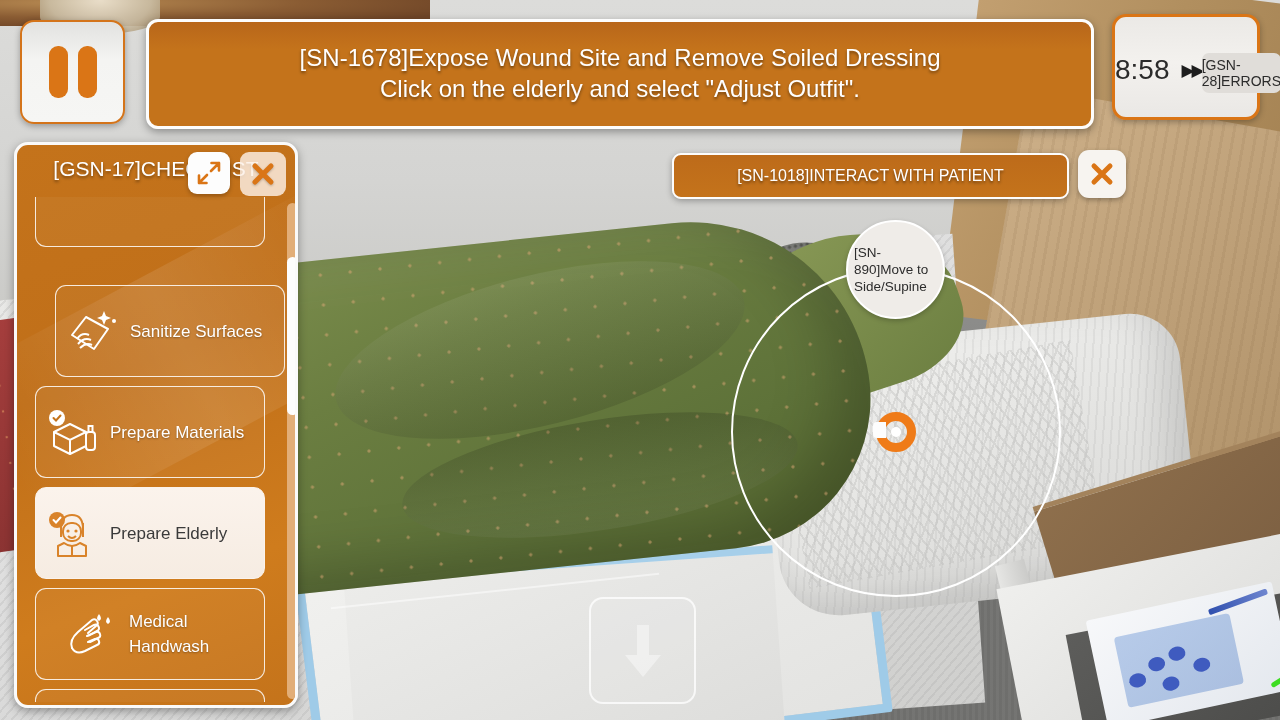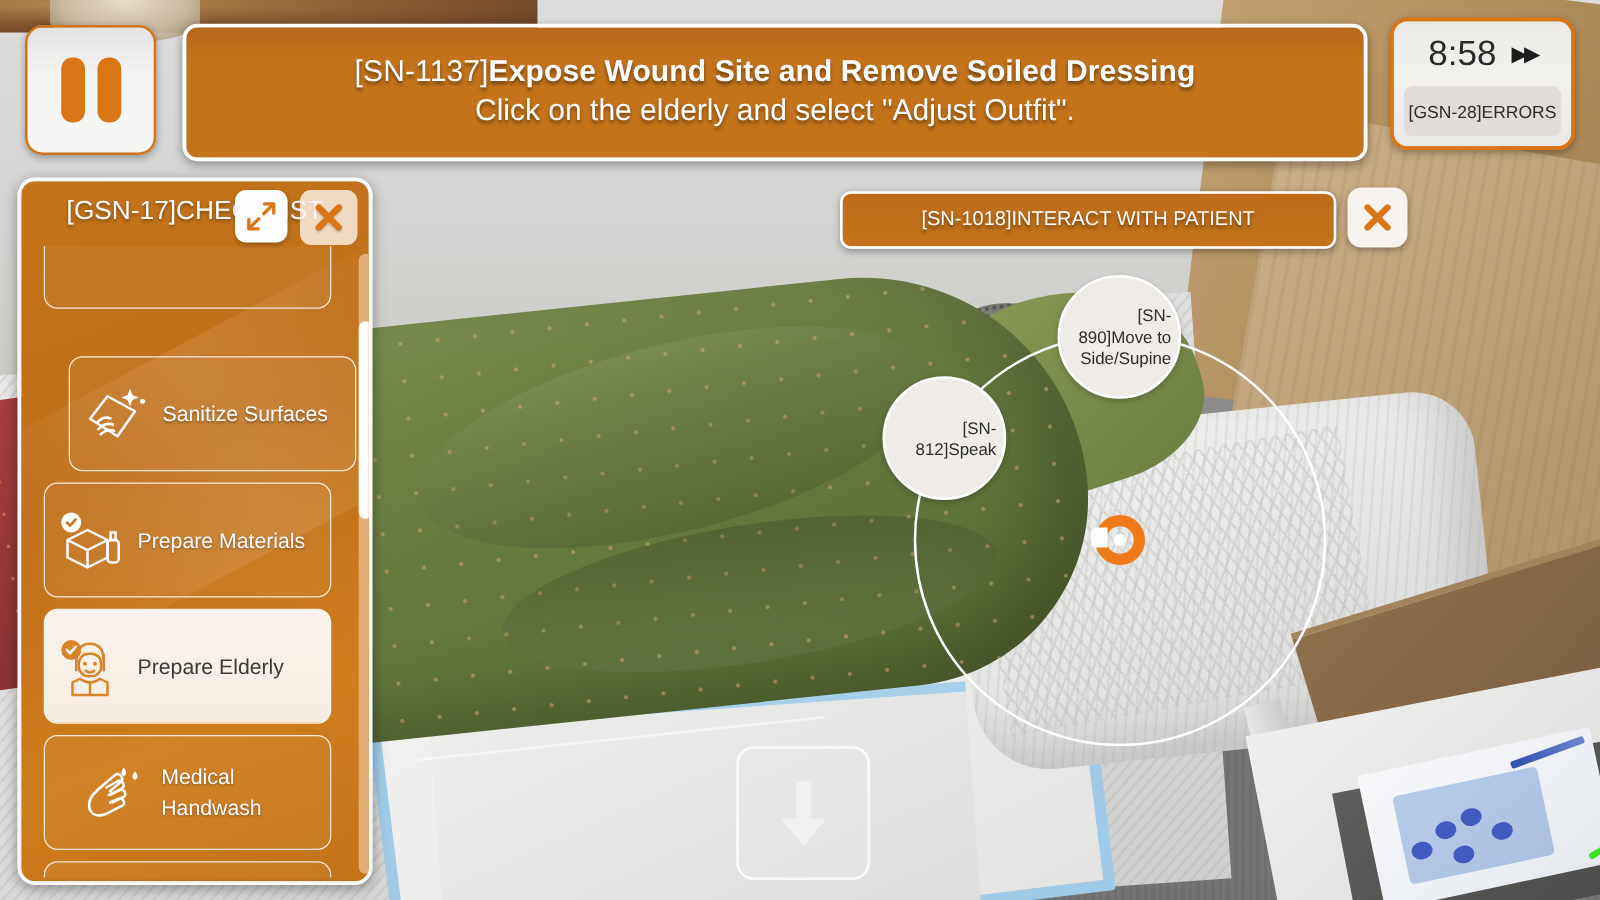--- a/index.html
+++ b/index.html
@@ -101,28 +101,28 @@
         border:2px solid #d4741a;display:flex;align-items:center;justify-content:center;gap:10px;
         box-shadow:0 2px 6px rgba(0,0,0,.3);cursor:pointer;}
   .pause-bar{width:19px;height:52px;border-radius:9px;background:#da7516;}
 
   
   .banner{position:absolute;left:146px;top:19px;width:942px;height:104px;border-radius:12px;
         background:linear-gradient(180deg,#b8661a 0%,#c4731b 26%,#c4731b 100%);
         border:3px solid #fdfdfd;box-shadow:0 3px 8px rgba(0,0,0,.35);
         display:flex;flex-direction:column;align-items:center;justify-content:center;color:#fff;}
   .banner-line1{font-size:24px;line-height:30px;letter-spacing:.1px;text-shadow:0 2px 3px rgba(0,0,0,.45);}
-  .banner-line1 b{font-weight:700;}
+  .banner-line1 b{font-weight:400;}
   .banner-line2{font-size:24px;line-height:32px;text-shadow:0 2px 3px rgba(0,0,0,.45);}
 
   
   .timer{position:absolute;left:1112px;top:14px;width:148px;height:106px;border-radius:14px;
         background:linear-gradient(180deg,#ebe9e6 0%,#f3f1ee 45%,#eae8e5 100%);
         border:3px solid #da7516;box-shadow:0 2px 6px rgba(0,0,0,.3);
-        display:flex;flex-direction:column;align-items:center;padding-top:6px;box-sizing:border-box;}
+        display:flex;flex-direction:row;align-items:center;padding-top:6px;box-sizing:border-box;}
   .timer-row{display:flex;align-items:center;gap:12px;height:40px;}
   .timer-val{font-size:28px;color:#2b2b2b;}
   .ff{font-size:17px;color:#1d1d1d;letter-spacing:-3px;}
   .timer-sub{margin-top:6px;width:126px;height:40px;border-radius:7px;background:#e0ddd9;
         display:flex;align-items:center;justify-content:center;font-size:14px;color:#2b2b2b;}
 
   
   .checklist{position:absolute;left:14px;top:142px;width:278px;height:560px;border-radius:14px;
         background:linear-gradient(160deg,#c4731b 0%,#c06f19 40%,#cf7c1d 75%,#c4731b 100%);
         border:3px solid #fafafa;box-shadow:0 3px 10px rgba(0,0,0,.35);overflow:hidden;}
@@ -156,21 +156,21 @@
   .interact-close{position:absolute;left:1078px;top:150px;width:48px;height:48px;border-radius:11px;
         background:#f7f4f0;display:flex;align-items:center;justify-content:center;
         box-shadow:0 2px 5px rgba(0,0,0,.3);cursor:pointer;}
 
   
   .radial{position:absolute;left:731px;top:267px;width:330px;height:330px;}
   .radial-ring{position:absolute;left:0;top:0;width:330px;height:330px;border-radius:50%;
         border:2.5px solid #ffffff;box-sizing:border-box;}
   .node{position:absolute;width:99px;height:99px;border-radius:50%;
         background:#efece8;border:2.5px solid #ffffff;box-sizing:border-box;
-        display:flex;align-items:center;justify-content:center;text-align:right;
+        display:flex;align-items:center;justify-content:center;text-align:left;
         font-size:13.5px;line-height:17px;color:#2c2c2c;padding:6px;box-sizing:border-box;cursor:pointer;
         box-shadow:0 2px 5px rgba(0,0,0,.22);}
   .node.sel{border-color:#1f7d80;border-width:3px;}
   .cursor-ring{position:absolute;left:145px;top:145px;width:40px;height:40px;border-radius:50%;
         border:9px solid #ef7b18;box-sizing:border-box;}
   .cursor-dot{position:absolute;left:160px;top:160px;width:10px;height:10px;border-radius:50%;background:#fff;}
   .cursor-notch{position:absolute;left:142px;top:155px;width:13px;height:16px;border-radius:4px 0 0 4px;background:#fdfdfd;}
 
   
   .drop-target{position:absolute;left:589px;top:597px;width:103px;height:103px;border-radius:14px;
@@ -238,21 +238,21 @@
   </div>
 
   <div class="hud">
 
     <div class="pause-btn">
       <div class="pause-bar"></div>
       <div class="pause-bar"></div>
     </div>
 
     <div class="banner">
-      <div class="banner-line1"><span>[SN-1137]</span><b>Expose Wound Site and Remove Soiled Dressing</b></div>
+      <div class="banner-line1"><span>[SN-1678]</span><b>Expose Wound Site and Remove Soiled Dressing</b></div>
       <div class="banner-line2">Click on the elderly and select "Adjust Outfit".</div>
     </div>
 
     <div class="timer">
       <div class="timer-row">
         <div class="timer-val">8:58</div>
         <div class="ff">▶▶</div>
       </div>
       <div class="timer-sub">[GSN-28]ERRORS</div>
     </div>
@@ -353,23 +353,20 @@
     <div class="interact-hdr">[SN-1018]INTERACT WITH PATIENT</div>
     <div class="interact-close">
       <svg width="30" height="30" viewBox="0 0 30 30">
         <path d="M7 7 L23 23 M23 7 L7 23" stroke="#da7516" stroke-width="5" stroke-linecap="round"></path>
       </svg>
     </div>
 
     <div class="radial">
       <div class="radial-ring"></div>
 
-      <div class="node" style="left:-25px;top:34px;">
-        <span>[SN-812]Speak</span>
-      </div>
 
       <div class="node" style="left:115px;top:-47px;">
         <span>[SN-890]Move to Side/Supine</span>
       </div>
 
 
       <div class="cursor-ring"></div>
       <div class="cursor-notch"></div>
       <div class="cursor-dot"></div>
     </div>

